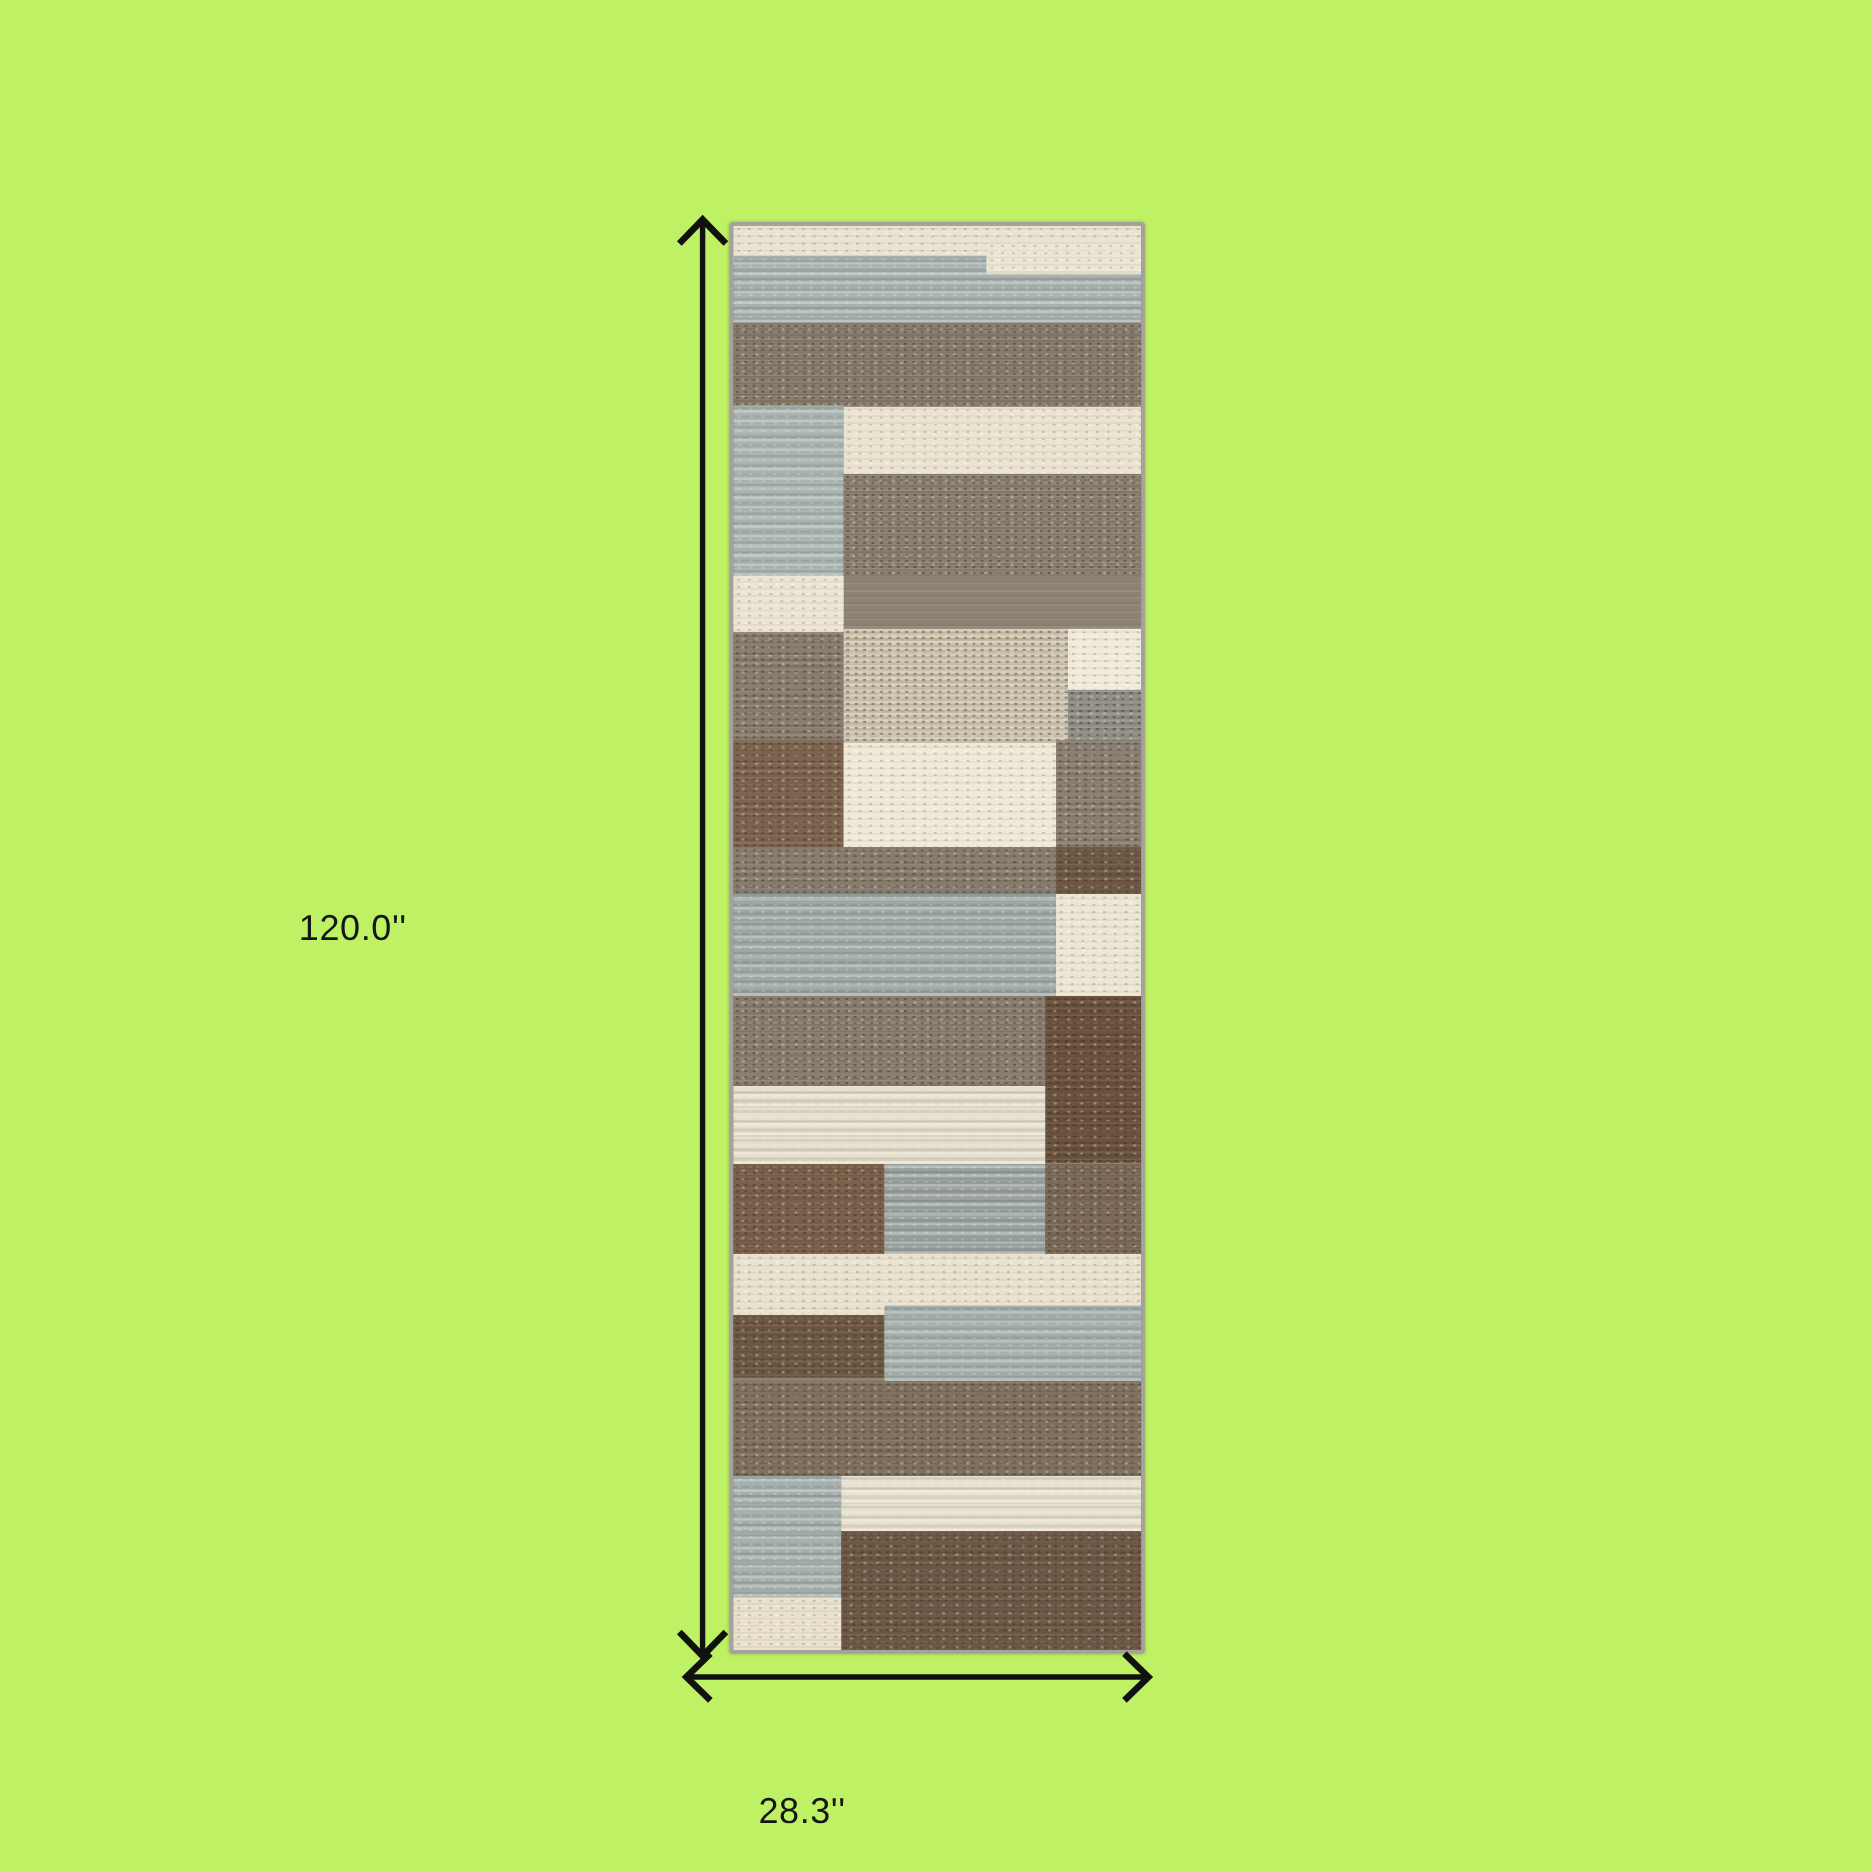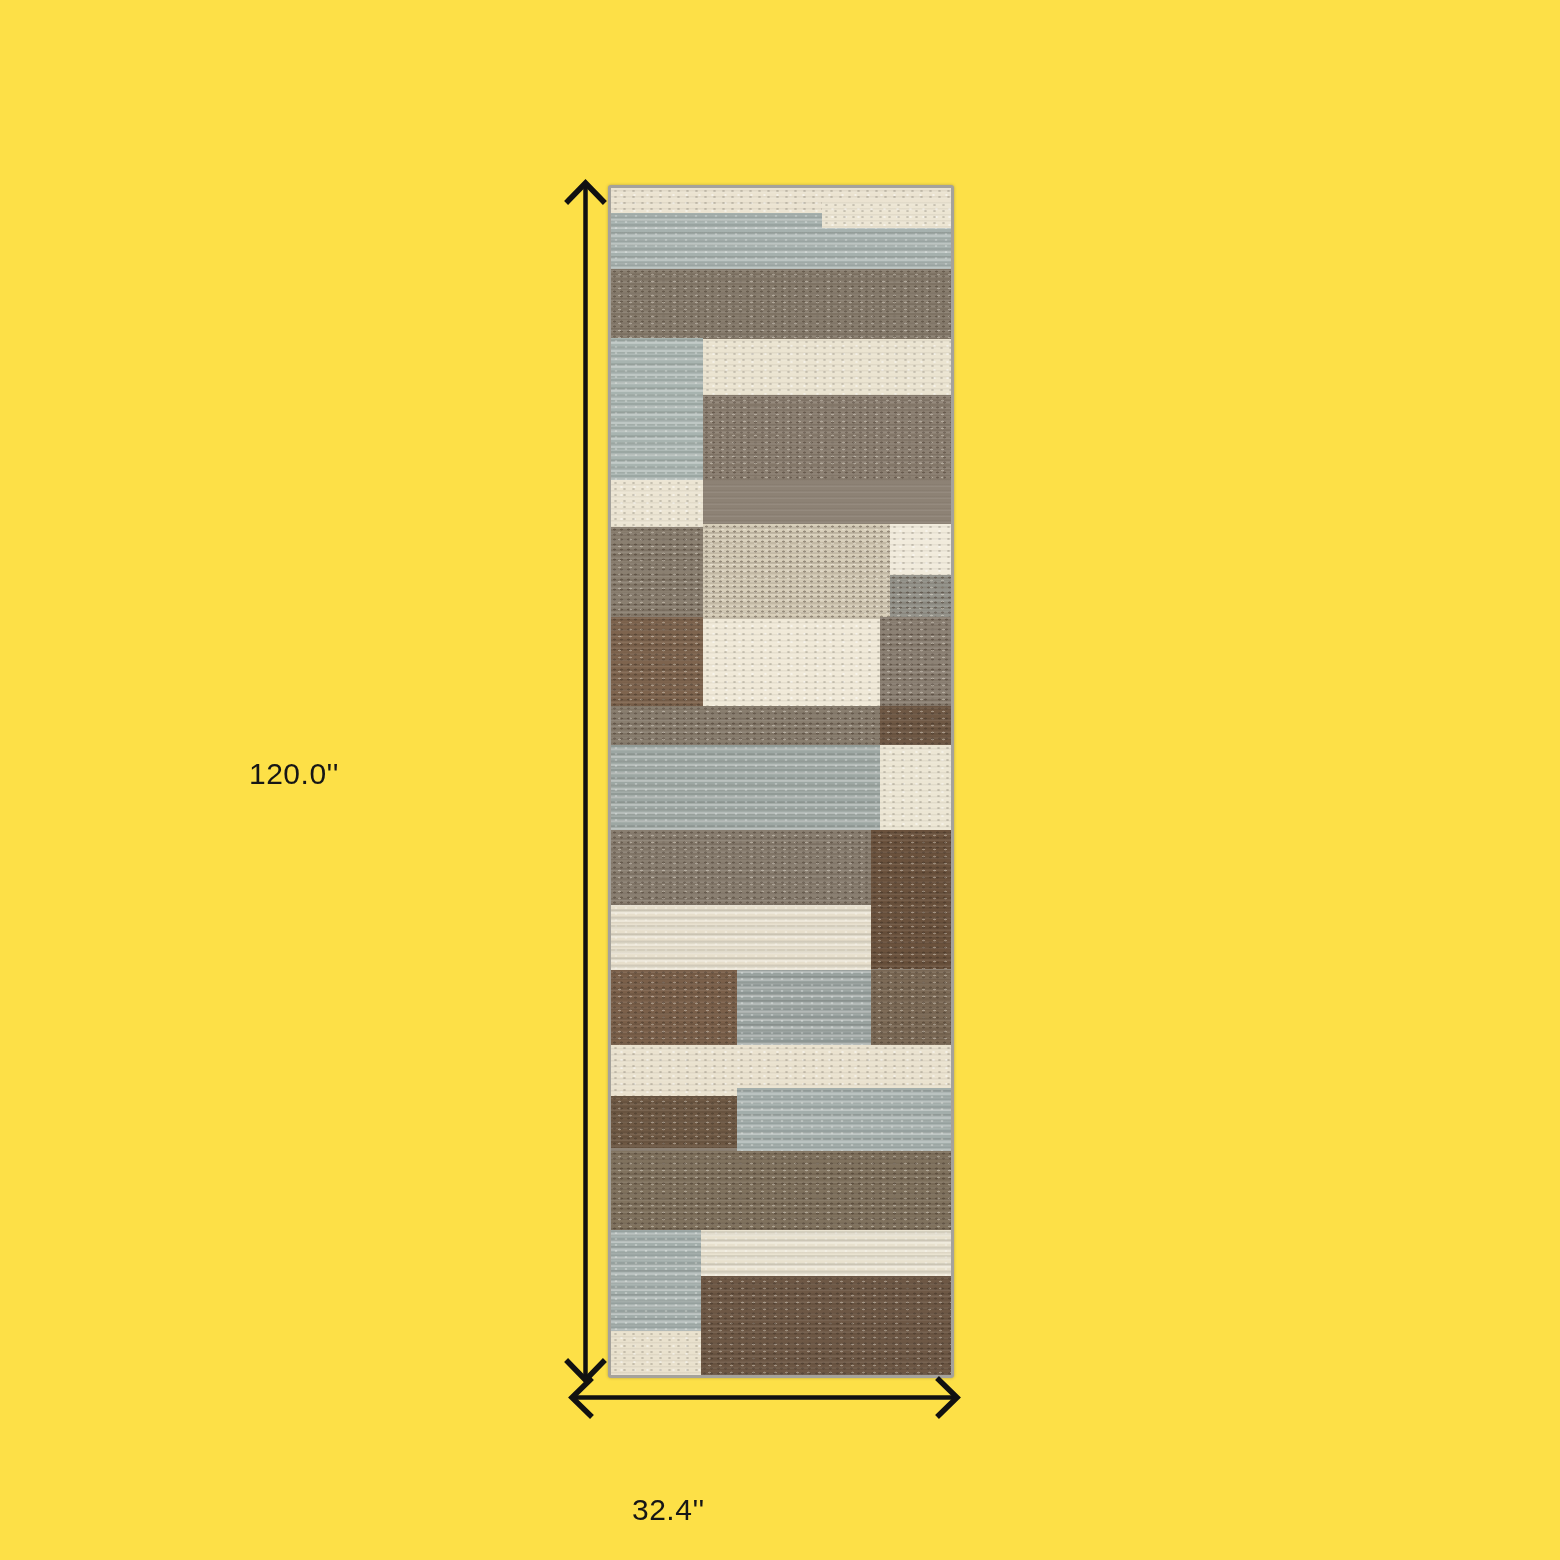--- a/index.html
+++ b/index.html
@@ -1,19 +1,19 @@
 <!DOCTYPE html>
 <html><head>
 <meta charset="utf-8">
 <style>
   html, body { margin: 0; padding: 0; background: #ffffff; }
   .canvas {
     position: relative;
     width: 1560px; height: 1560px;
-    background: #fde047;
+    background: #bef264;
     overflow: hidden;
     font-family: "Liberation Sans", sans-serif;
   }
   .rug {
     position: absolute;
     border: 3px solid #a5a29b;
     border-radius: 3px;
     box-shadow: 0 0 3px rgba(90,85,78,0.45);
     overflow: hidden;
     background-color: #8d8275;
@@ -113,15 +113,15 @@
     </g>
     <g id="width-arrow" stroke="#111111" stroke-width="4.5" fill="none" stroke-linecap="square">
       <line x1="577" y1="1397.5" x2="952" y2="1397.5"></line>
       <polyline points="590,1380 572,1397.5 590,1415" stroke-width="5.5"></polyline>
       <polyline points="939,1380 957,1397.5 939,1415" stroke-width="5.5"></polyline>
     </g>
   </svg>
 
   <div class="dim-label height-label">120.0''</div>
 
-  <div class="dim-label width-label">32.4''</div>
+  <div class="dim-label width-label">28.3''</div>
 
 </div>
 
 </body></html>

